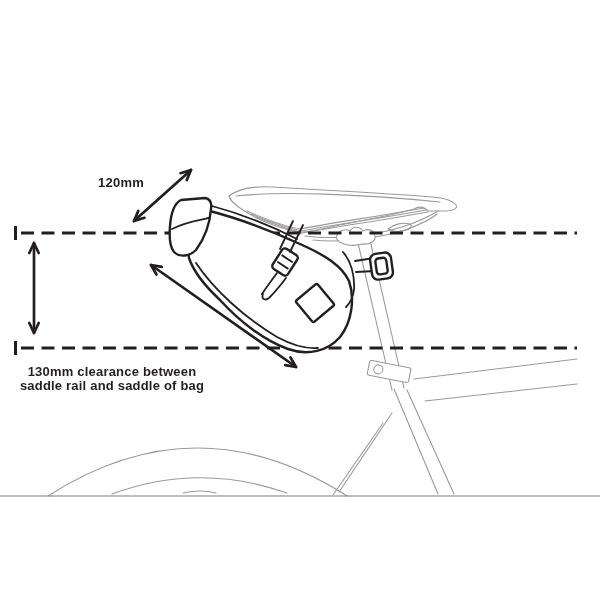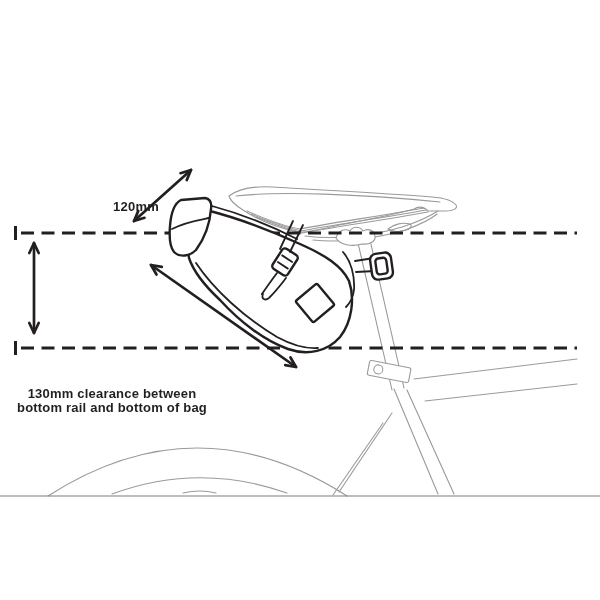--- a/index.html
+++ b/index.html
@@ -152,21 +152,21 @@
       </g>
 
       <g>
         <path class="arrow" d="M34,243 L34,333"></path>
         <path class="arrow" d="M29.3,253 L34,243 L38.7,253"></path>
         <path class="arrow" d="M29.3,323 L34,333 L38.7,323"></path>
       </g>
     </g>
   </svg>
 
-  <div class="lbl" style="left:136px;top:183px;margin-top:24px;">120mm</div>
+  <div class="lbl" style="left:121px;top:183px;">120mm</div>
 
 
-  <div class="lbl" style="left:112px;top:401px;">
+  <div class="lbl" style="left:112px;top:379px;">
     <div>130mm clearance between</div>
-    <div>bottom rail and bottom of bag</div>
+    <div>saddle rail and saddle of bag</div>
   </div>
 
 </div>
 
 </body></html>

